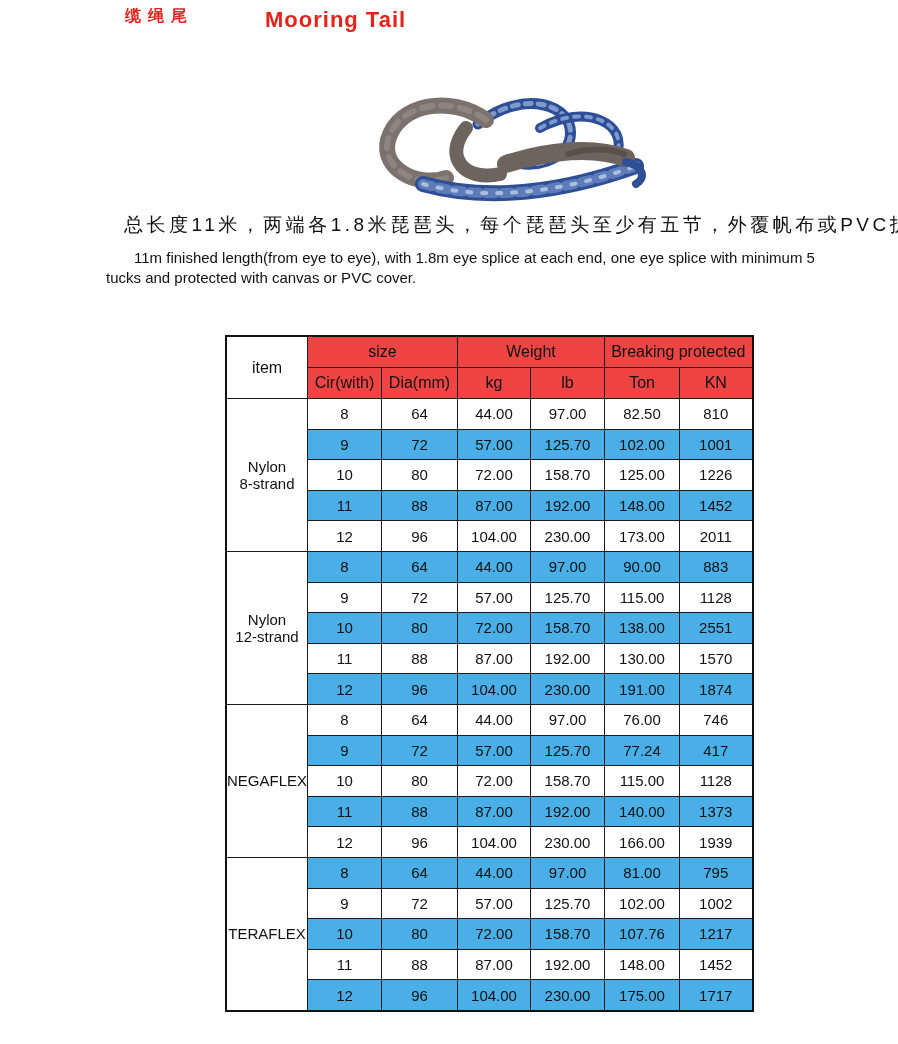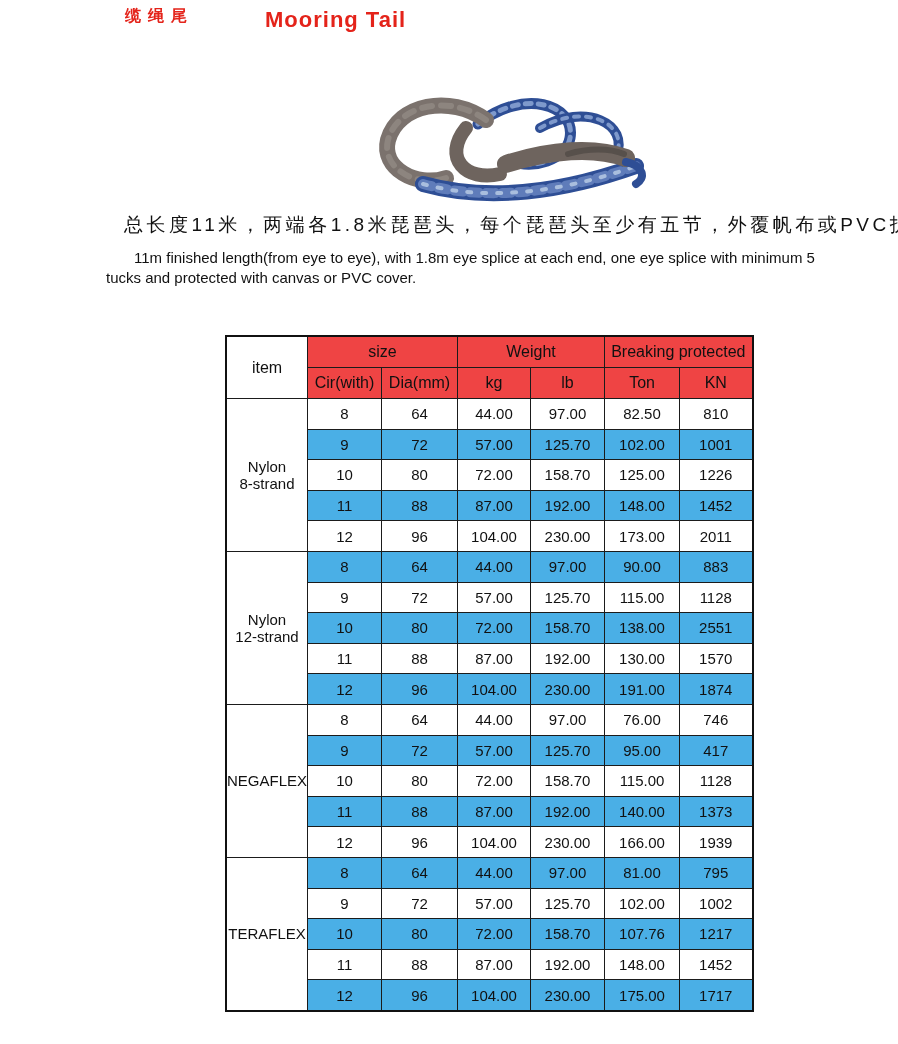--- a/index.html
+++ b/index.html
@@ -208,21 +208,21 @@
           <td>44.00</td>
           <td>97.00</td>
           <td>76.00</td>
           <td>746</td>
         </tr>
         <tr class="b">
           <td>9</td>
           <td>72</td>
           <td>57.00</td>
           <td>125.70</td>
-          <td>95.00</td>
+          <td>77.24</td>
           <td>417</td>
         </tr>
         <tr>
           <td>10</td>
           <td>80</td>
           <td>72.00</td>
           <td>158.70</td>
           <td>115.00</td>
           <td>1128</td>
         </tr>

